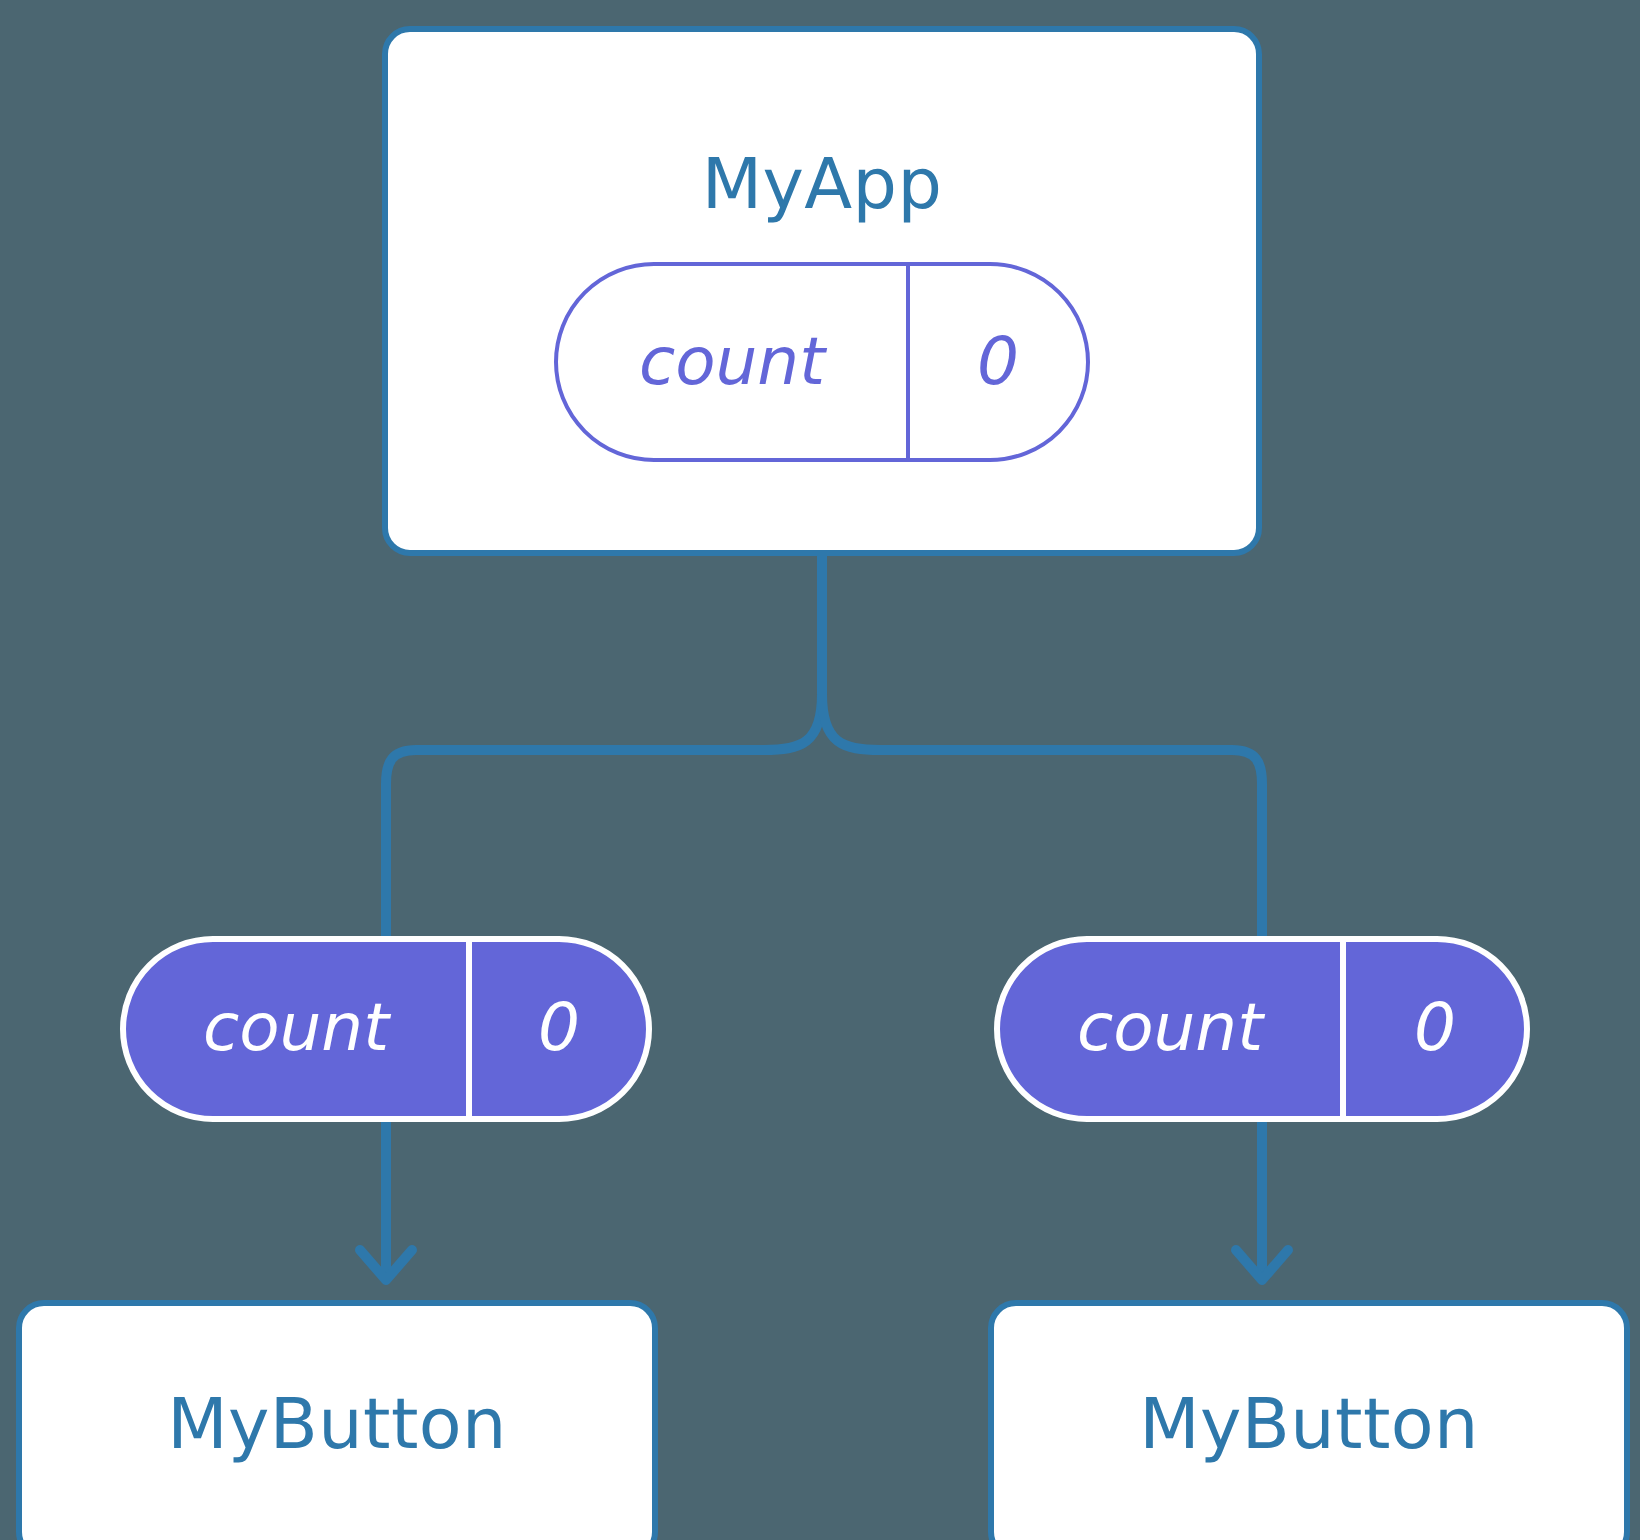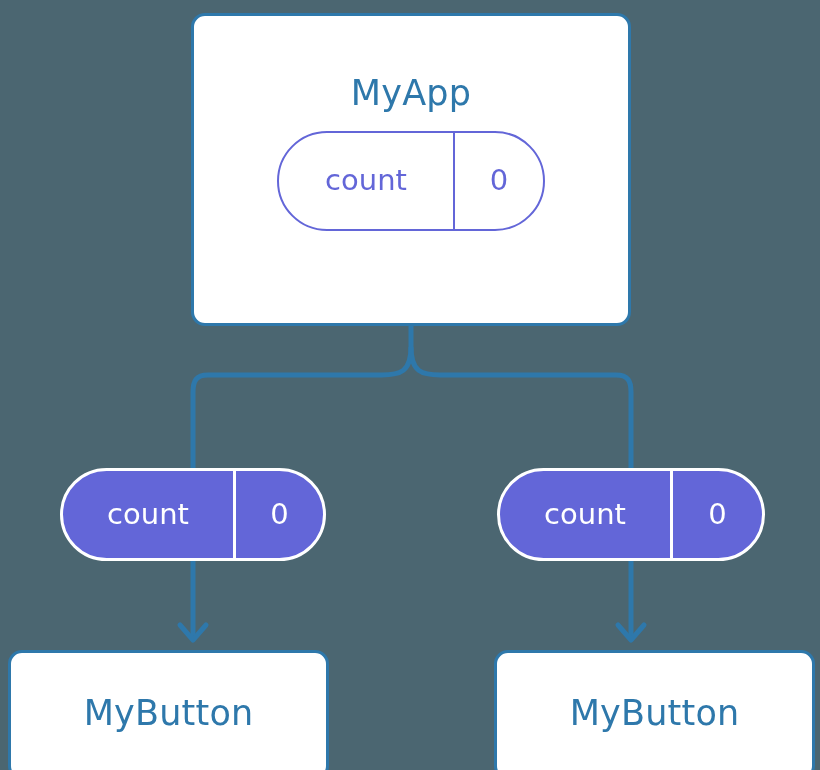--- a/index.html
+++ b/index.html
@@ -46,21 +46,21 @@
     font-size: 35px;
     font-weight: 400;
     letter-spacing: 0.2px;
     white-space: nowrap;
   }
 
   #box-myapp {
     left: 191px;
     top: 13px;
     width: 440px;
-    height: 313px;
+    height: 265px;
   }
   #box-myapp .comp-title {
     top: 57px;
   }
 
   #box-mybutton-left {
     left: 8px;
     top: 650px;
     width: 321px;
     height: 130px;
@@ -86,24 +86,25 @@
     align-items: stretch;
     border-radius: 999px;
     box-sizing: border-box;
     overflow: hidden;
   }
   .pill .pill-key,
   .pill .pill-val {
     display: flex;
     align-items: center;
     justify-content: center;
-    font-size: 29px;
+    font-size: 33px;
     font-weight: 400;
     box-sizing: border-box;
     white-space: nowrap;
+    font-style: italic;
   }
 
   
   .pill-outline {
     border: 2px solid #6366d8;
     background: transparent;
   }
   .pill-outline .pill-key {
     color: #6366d8;
     flex: 0 0 176px;

